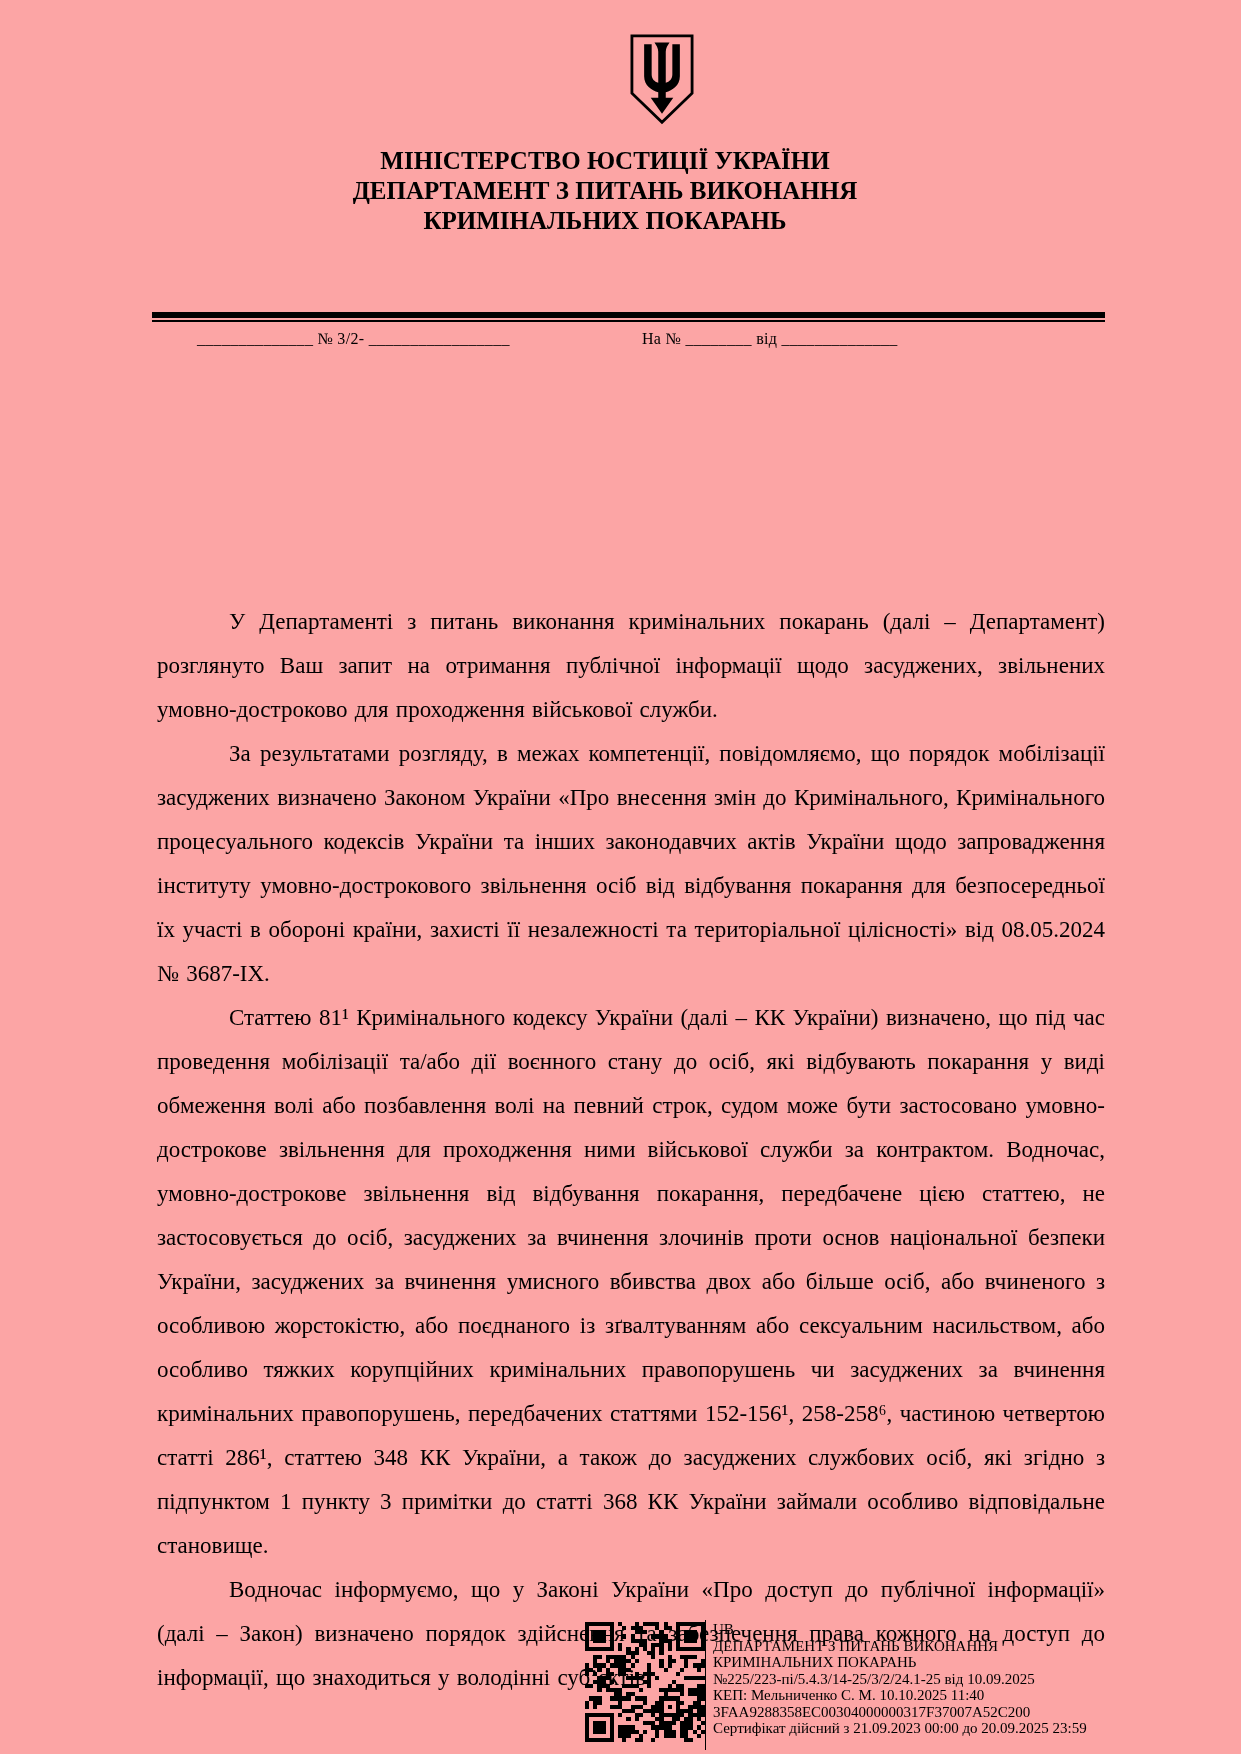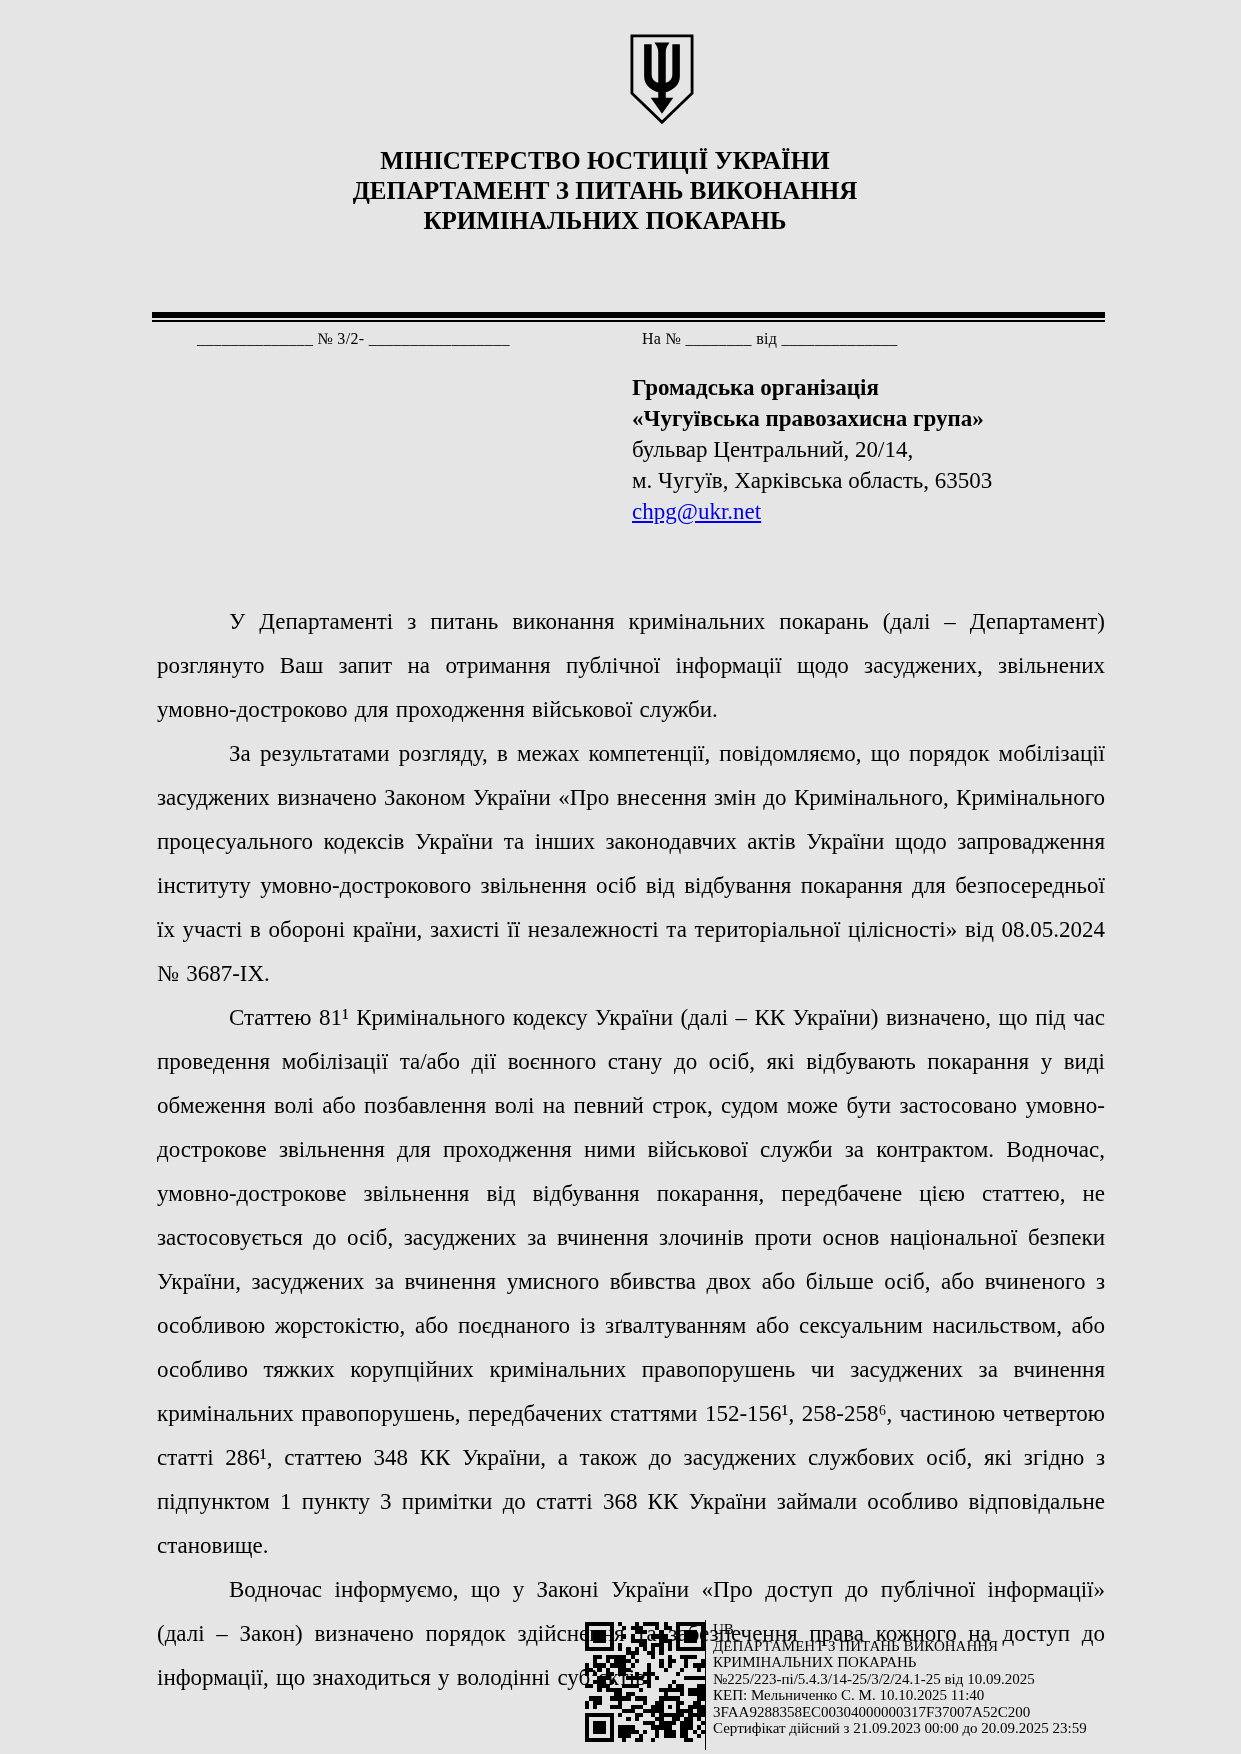--- a/index.html
+++ b/index.html
@@ -1,19 +1,19 @@
 <!DOCTYPE html>
 <html><head>
 <meta charset="utf-8">
 <style>
   html,body{margin:0;padding:0;background:#888;}
   .page{
     position:relative;
     width:1241px;height:1754px;
-    background:#e5e5e5;
+    background:#fca5a5;
     margin:0 auto;
     overflow:hidden;
     font-family:"Liberation Serif","DejaVu Serif",serif;
     color:#000;
   }
   
   .emblem{position:absolute;left:627px;top:33px;width:70px;height:94px;}
   .head-titles{
     position:absolute;left:105px;top:146px;width:1000px;
     text-align:center;font-weight:bold;font-size:25px;line-height:30px;
@@ -69,27 +69,20 @@
   </div>
 
 
   <div class="rule"></div>
 
   <div class="refline">
     <span>______________</span><span> № 3/2- </span><span>_________________</span>
     <span class="ref-right"><span>На № </span><span>________</span><span> від </span><span>______________</span></span>
   </div>
 
-  <div class="recipient">
-    <div class="b">Громадська організація</div>
-    <div class="b">«Чугуївська правозахисна група»</div>
-    <div>бульвар Центральний, 20/14,</div>
-    <div>м. Чугуїв, Харківська область, 63503</div>
-    <div><a class="link" href="#">chpg@ukr.net</a></div>
-  </div>
 
   <main class="body-text">
     <p>У Департаменті з питань виконання кримінальних покарань (далі – Департамент) розглянуто Ваш запит на отримання публічної інформації щодо засуджених, звільнених умовно-достроково для проходження військової служби.</p>
     <p>За результатами розгляду, в межах компетенції, повідомляємо, що порядок мобілізації засуджених визначено Законом України «Про внесення змін до Кримінального, Кримінального процесуального кодексів України та інших законодавчих актів України щодо запровадження інституту умовно-дострокового звільнення осіб від відбування покарання для безпосередньої їх участі в обороні країни, захисті її незалежності та територіальної цілісності» від 08.05.2024 № 3687-IX.</p>
     <p>Статтею 81¹ Кримінального кодексу України (далі – КК України) визначено, що під час проведення мобілізації та/або дії воєнного стану до осіб, які відбувають покарання у виді обмеження волі або позбавлення волі на певний строк, судом може бути застосовано умовно-дострокове звільнення для проходження ними військової служби за контрактом. Водночас, умовно-дострокове звільнення від відбування покарання, передбачене цією статтею, не застосовується до осіб, засуджених за вчинення злочинів проти основ національної безпеки України, засуджених за вчинення умисного вбивства двох або більше осіб, або вчиненого з особливою жорстокістю, або поєднаного із зґвалтуванням або сексуальним насильством, або особливо тяжких корупційних кримінальних правопорушень чи засуджених за вчинення кримінальних правопорушень, передбачених статтями 152-156¹, 258-258⁶, частиною четвертою статті 286¹, статтею 348 КК України, а також до засуджених службових осіб, які згідно з підпунктом 1 пункту 3 примітки до статті 368 КК України займали особливо відповідальне становище.</p>
     <p>Водночас інформуємо, що у Законі України «Про доступ до публічної інформації» (далі – Закон) визначено порядок здійснення та забезпечення права кожного на доступ до інформації, що знаходиться у володінні суб’єктів</p>
   </main>
 
   <footer class="stamp">
     <svg class="qr" viewBox="0 0 29 29" shape-rendering="crispEdges" fill="#000">

